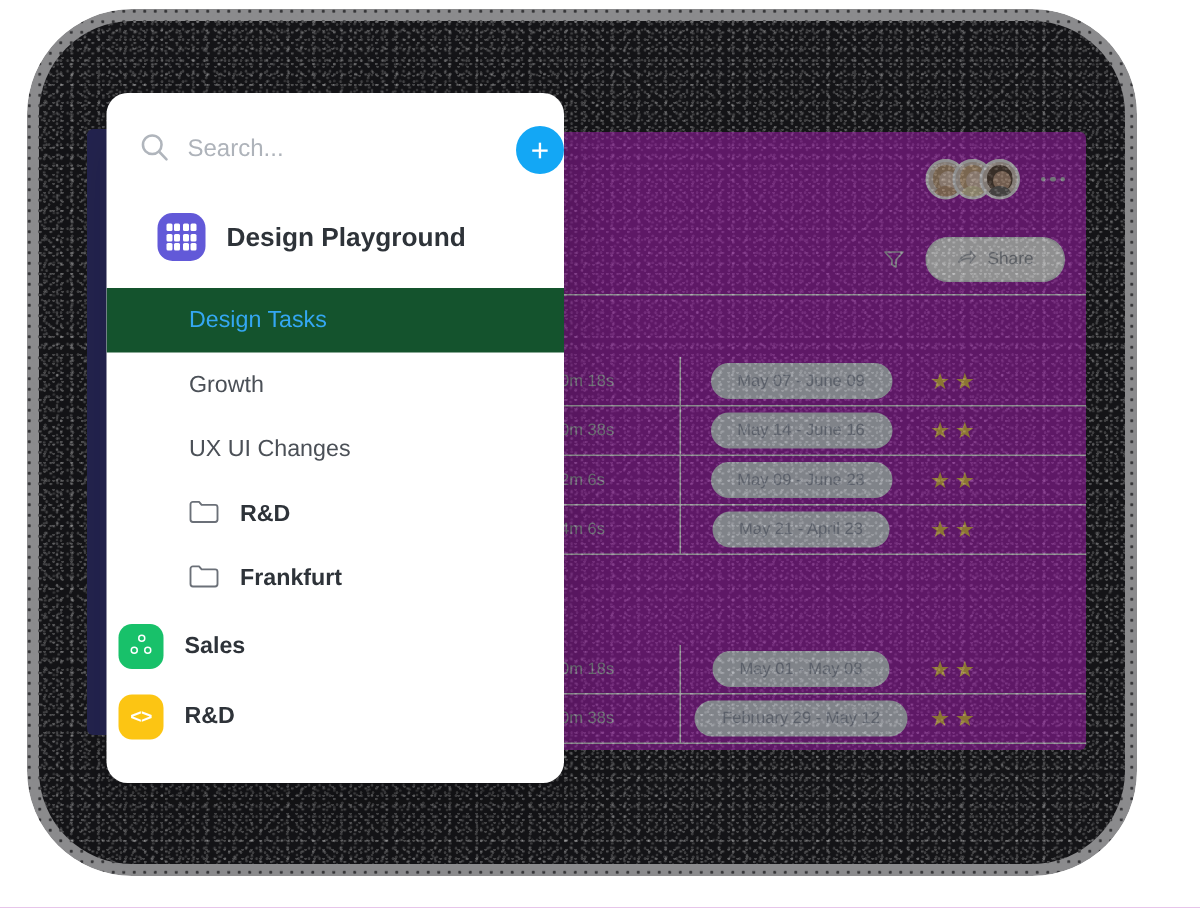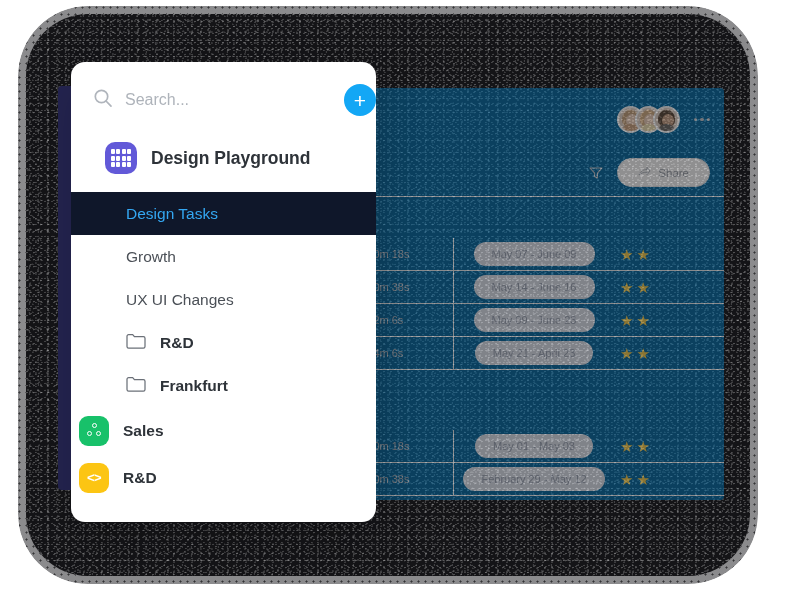--- a/index.html
+++ b/index.html
@@ -59,21 +59,21 @@
     opacity: .9;
   }
 
   
   .app-screen {
     position: absolute;
     left: 90px;
     top: 88px;
     width: 634px;
     height: 412px;
-    background: #0369a1;
+    background: #a21caf;
     border-radius: 4px;
     overflow: hidden;
     opacity: .52;
   }
   .app-topbar {
     position: absolute;
     right: 14px;
     top: 18px;
     display: flex;
     align-items: center;
@@ -240,21 +240,21 @@
   .nav-list { margin-top: 18px; }
   .nav-item {
     height: 43px;
     display: flex; align-items: center;
     padding: 0 22px 0 55px;
     font-size: 15.5px;
     color: #4b5057;
     cursor: pointer;
   }
   .nav-item.active {
-    background: #0f172a;
+    background: #14532d;
     color: #34a7f2;
   }
   .nav-item.sub {
     padding-left: 55px;
     gap: 14px;
     font-weight: bold;
     color: #2e3339;
   }
   .nav-item.root {
     padding-left: 8px;

